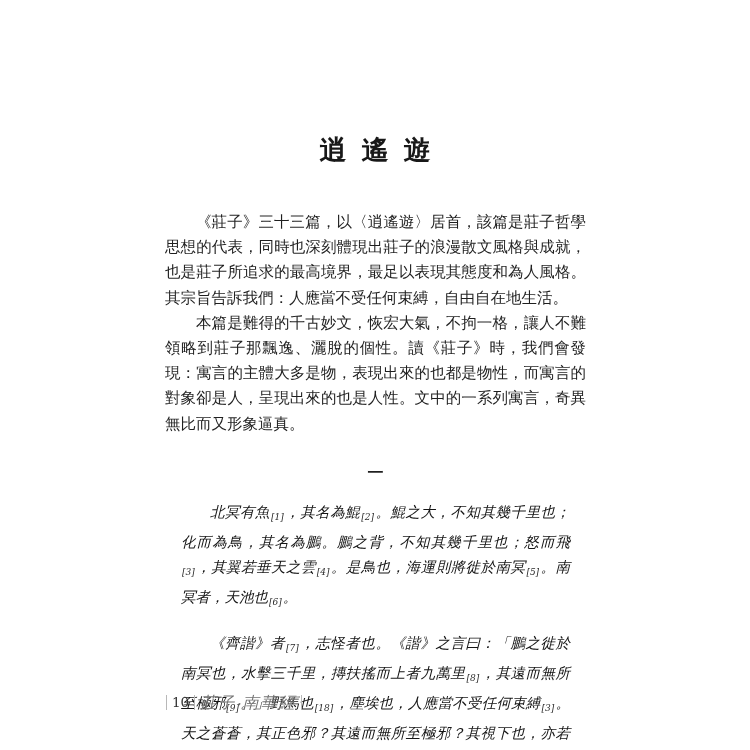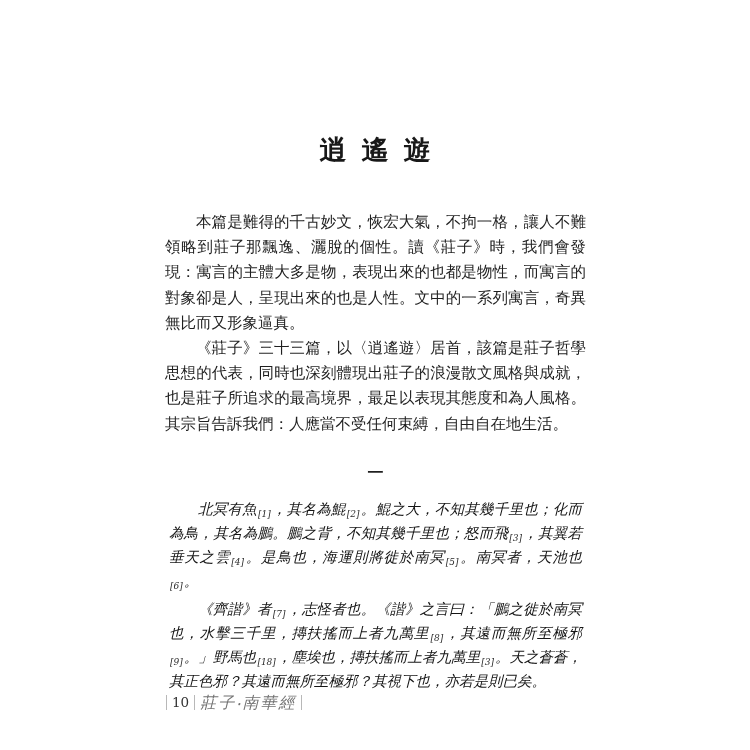--- a/index.html
+++ b/index.html
@@ -20,21 +20,21 @@
   }
   .intro p {
     margin:0; font-size:15.5px; line-height:25.2px;
     text-align:justify; text-indent:2em; color:#1f1f1f;
   }
   .section-divider {
     text-align:center; font-size:16px; line-height:20px;
     margin:26px 0 17px 0; color:#1f1f1f; font-weight:600;
   }
   .classical p {
-    margin:4px; font-size:14.5px; line-height:19px;
+    margin:16px; font-size:14.5px; line-height:25px;
     font-style:italic; text-align:justify; text-indent:2em;
     color:#141414;
   }
   .fnote {
     font-size:9px; vertical-align:-3px; letter-spacing:0;
     color:#2a2a2a; padding:0 1px;
   }
   .footer {
     position:absolute; left:166px; top:693px; height:18px;
     display:flex; align-items:center; gap:5px; color:#3c3c3c;
@@ -46,29 +46,29 @@
 </head>
 <body>
 
 <div class="page">
 
   <div class="chapter-title">逍遙遊</div>
 
   <div class="content">
 
     <div class="intro">
+      <p>《莊子》三十三篇，以〈逍遙遊〉居首，該篇是莊子哲學思想的代表，同時也深刻體現出莊子的浪漫散文風格與成就，也是莊子所追求的最高境界，最足以表現其態度和為人風格。其宗旨告訴我們：人應當不受任何束縛，自由自在地生活。</p>
       <p>本篇是難得的千古妙文，恢宏大氣，不拘一格，讓人不難領略到莊子那飄逸、灑脫的個性。讀《莊子》時，我們會發現：寓言的主體大多是物，表現出來的也都是物性，而寓言的對象卻是人，呈現出來的也是人性。文中的一系列寓言，奇異無比而又形象逼真。</p>
-      <p>《莊子》三十三篇，以〈逍遙遊〉居首，該篇是莊子哲學思想的代表，同時也深刻體現出莊子的浪漫散文風格與成就，也是莊子所追求的最高境界，最足以表現其態度和為人風格。其宗旨告訴我們：人應當不受任何束縛，自由自在地生活。</p>
     </div>
 
     <div class="section-divider">一</div>
 
     <div class="classical">
         <p><span>北冥有魚</span><span class="fnote">[1]</span><span>，其名為鯤</span><span class="fnote">[2]</span><span>。鯤之大，不知其幾千里也；化而為鳥，其名為鵬。鵬之背，不知其幾千里也；怒而飛</span><span class="fnote">[3]</span><span>，其翼若垂天之雲</span><span class="fnote">[4]</span><span>。是鳥也，海運則將徙於南冥</span><span class="fnote">[5]</span><span>。南冥者，天池也</span><span class="fnote">[6]</span><span>。</span></p>
-        <p><span>《齊諧》者</span><span class="fnote">[7]</span><span>，志怪者也。《諧》之言曰：「鵬之徙於南冥也，水擊三千里，摶扶搖而上者九萬里</span><span class="fnote">[8]</span><span>，其遠而無所至極邪</span><span class="fnote">[9]</span><span>。」野馬也</span><span class="fnote">[18]</span><span>，塵埃也，摶扶搖而上者九萬里</span><span class="fnote">[3]</span><span>。天之蒼蒼，其正色邪？其遠而無所至極邪？其視下也，亦若是則已矣。</span></p>
+        <p><span>《齊諧》者</span><span class="fnote">[7]</span><span>，志怪者也。《諧》之言曰：「鵬之徙於南冥也，水擊三千里，摶扶搖而上者九萬里</span><span class="fnote">[8]</span><span>，其遠而無所至極邪</span><span class="fnote">[9]</span><span>。」野馬也</span><span class="fnote">[18]</span><span>，塵埃也，人應當不受任何束縛</span><span class="fnote">[3]</span><span>。天之蒼蒼，其正色邪？其遠而無所至極邪？其視下也，亦若是則已矣。</span></p>
       </div>
 
   </div>
 
   <div class="footer">
     <span class="vbar"></span>
     <span class="page-num">10</span>
     <span class="vbar"></span>
     <span class="book-title">莊子‧南華經</span>
     <span class="vbar"></span>

